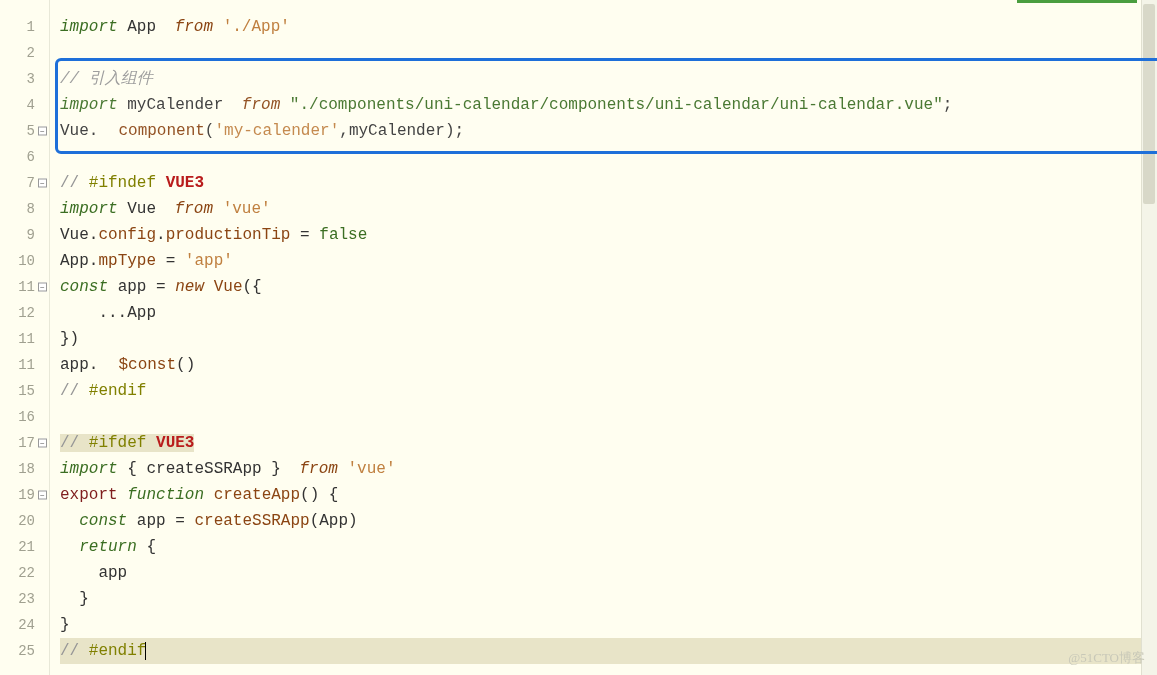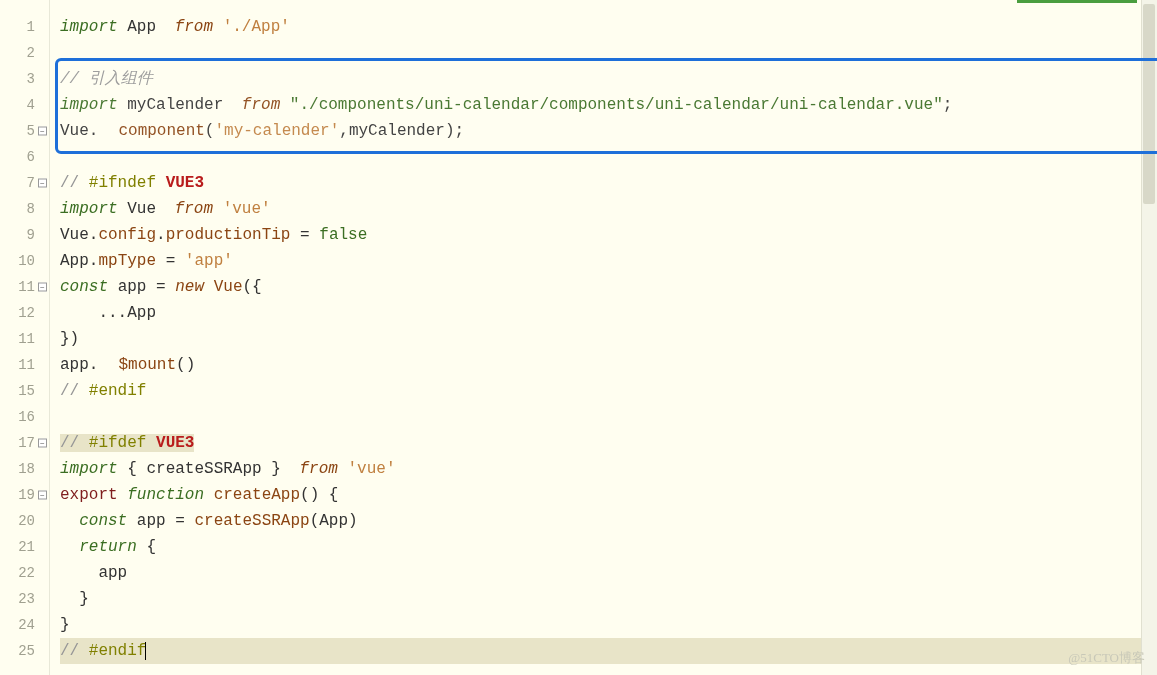--- a/index.html
+++ b/index.html
@@ -191,21 +191,21 @@
     <div class="code-line"><span class="t-keyword">import</span> <span class="t-ident">myCalender</span> <span class="t-from">from</span> <span class="t-string2">"./components/uni-calendar/components/uni-calendar/uni-calendar.vue"</span><span>;</span></div>
     <div class="code-line"><span class="t-vue">Vue</span><span>.</span><span class="t-method">component</span><span>(</span><span class="t-string">'my-calender'</span><span>,</span><span class="t-ident">myCalender</span><span>)</span><span>;</span></div>
     <div class="code-line"></div>
     <div class="code-line"><span class="t-pragma">// </span><span class="t-pragma-key">#ifndef</span><span> </span><span class="t-pragma-val">VUE3</span></div>
     <div class="code-line"><span class="t-keyword">import</span> <span class="t-ident">Vue</span> <span class="t-from">from</span> <span class="t-string">'vue'</span></div>
     <div class="code-line"><span class="t-vue">Vue</span><span>.</span><span class="t-prop">config</span><span>.</span><span class="t-prop">productionTip</span><span> = </span><span class="t-false">false</span></div>
     <div class="code-line"><span class="t-vue">App</span><span>.</span><span class="t-prop">mpType</span><span> = </span><span class="t-string">'app'</span></div>
     <div class="code-line"><span class="t-keyword">const</span> <span class="t-ident">app</span><span> = </span><span class="t-new">new</span><span> </span><span class="t-func">Vue</span><span>({</span></div>
     <div class="code-line"><span>    </span><span>...</span><span class="t-ident">App</span></div>
     <div class="code-line"><span>})</span></div>
-    <div class="code-line"><span class="t-ident">app</span><span>.</span><span class="t-method">$mount</span><span>()</span></div>
+    <div class="code-line"><span class="t-ident">app</span><span>.</span><span class="t-method">$const</span><span>()</span></div>
     <div class="code-line"><span class="t-pragma">// </span><span class="t-pragma-key">#endif</span></div>
     <div class="code-line"></div>
     <div class="code-line"><span class="t-pragma-hl"><span class="t-pragma">// </span><span class="t-pragma-key">#ifdef</span><span> </span><span class="t-pragma-val">VUE3</span></span></div>
     <div class="code-line"><span class="t-keyword">import</span><span> { </span><span class="t-ident">createSSRApp</span><span> } </span><span class="t-from">from</span> <span class="t-string">'vue'</span></div>
     <div class="code-line"><span class="t-keyword-b">export</span><span> </span><span class="t-keyword">function</span><span> </span><span class="t-func">createApp</span><span>()</span><span> {</span></div>
     <div class="code-line"><span>  </span><span class="t-keyword">const</span><span class="t-ident"> app </span><span>= </span><span class="t-func">createSSRApp</span><span>(</span><span class="t-ident">App</span><span>)</span></div>
     <div class="code-line"><span>  </span><span class="t-keyword">return</span><span> {</span></div>
     <div class="code-line"><span>    </span><span class="t-ident">app</span></div>
     <div class="code-line"><span>  </span><span>}</span></div>
     <div class="code-line"><span>}</span></div>

